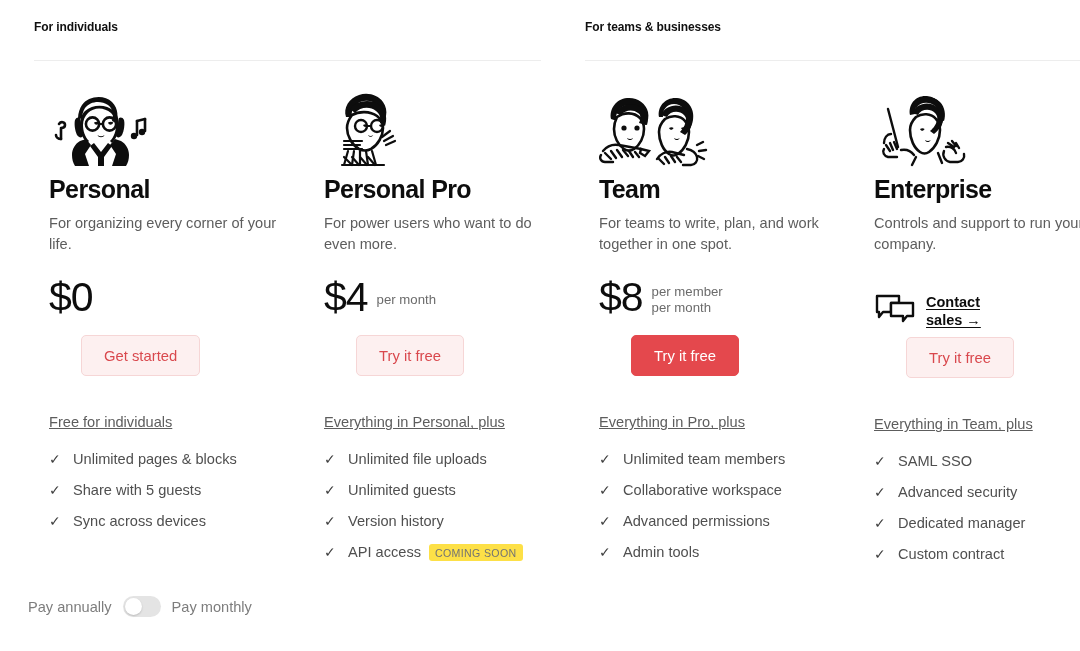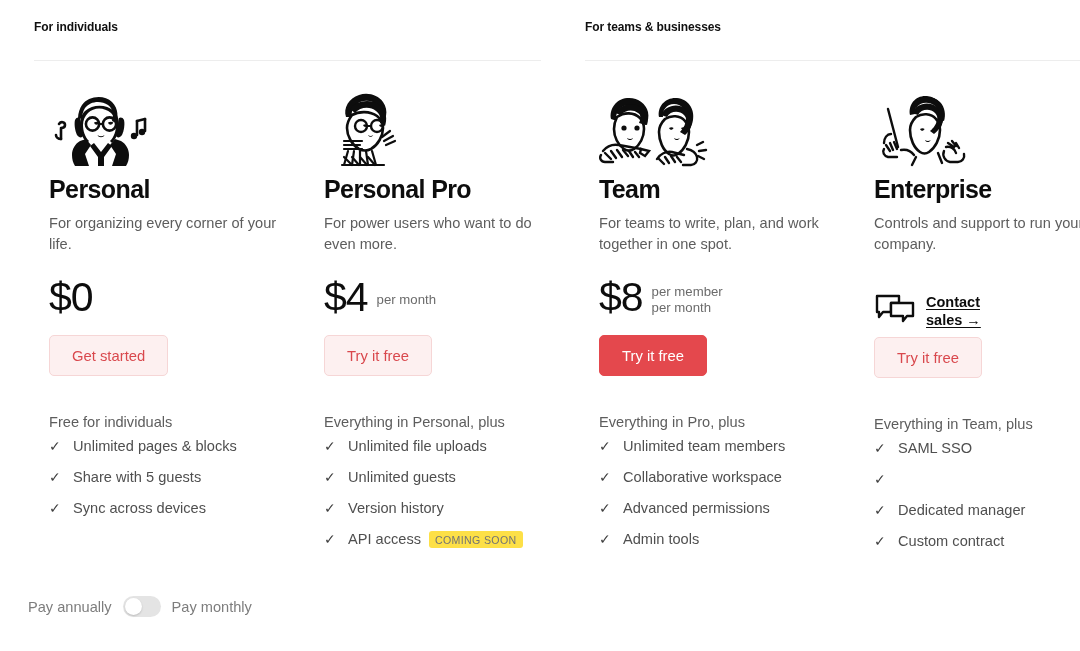--- a/index.html
+++ b/index.html
@@ -140,40 +140,43 @@
     align-items: center;
     justify-content: center;
     box-sizing: border-box;
     height: 41px;
     padding: 0 22px;
     border-radius: 5px;
     font-size: 14.8px;
     margin-top: 8px;
     cursor: pointer;
     white-space: nowrap;
+    margin-left: 32px;
   }
   .cta.outline {
     background: #fdf0f0;
     border: 1px solid #f6d6d6;
     color: #d9484d;
   }
   .cta.solid {
     background: #e4484d;
     border: 1px solid #e4484d;
     color: #ffffff;
   }
 
   
   .features {
     margin-top: 37px;
   }
   .features-head {
     font-size: 14.6px;
     color: #5d5d5d;
+    margin-bottom: 13px;
     line-height: 18px;
+    text-decoration: underline;
   }
   .feature {
     display: flex;
     align-items: center;
     font-size: 14.6px;
     color: #4f4f4f;
     line-height: 31px;
     white-space: nowrap;
   }
   .feature .check {
@@ -456,20 +459,21 @@
         </div>
         <div class="cta outline">Try it free</div>
         <div class="features">
           <div class="features-head">Everything in Team, plus</div>
           <div class="feature">
             <span class="check">✓</span>
             <span>SAML SSO</span>
           </div>
           <div class="feature">
             <span class="check">✓</span>
+            <span>Advanced security</span>
           </div>
           <div class="feature">
             <span class="check">✓</span>
             <span>Dedicated manager</span>
           </div>
           <div class="feature">
             <span class="check">✓</span>
             <span>Custom contract</span>
           </div>
         </div>

